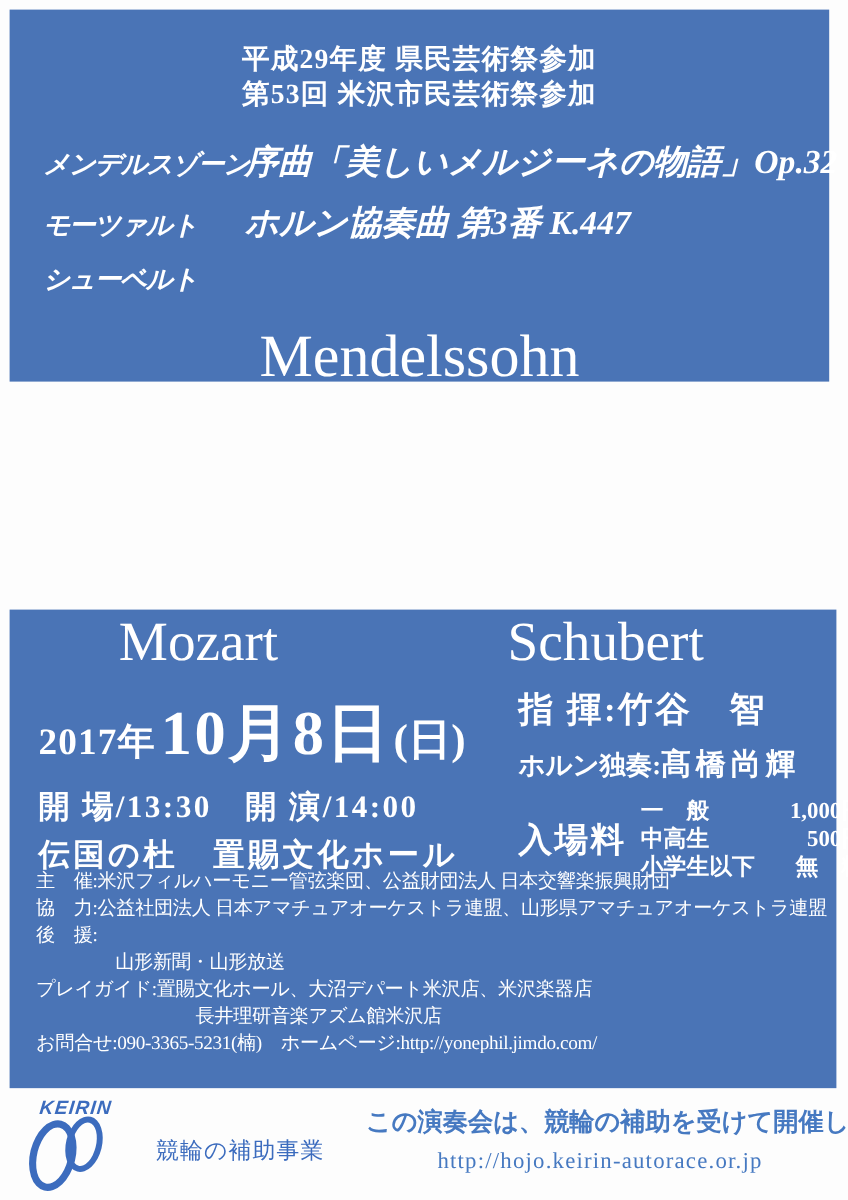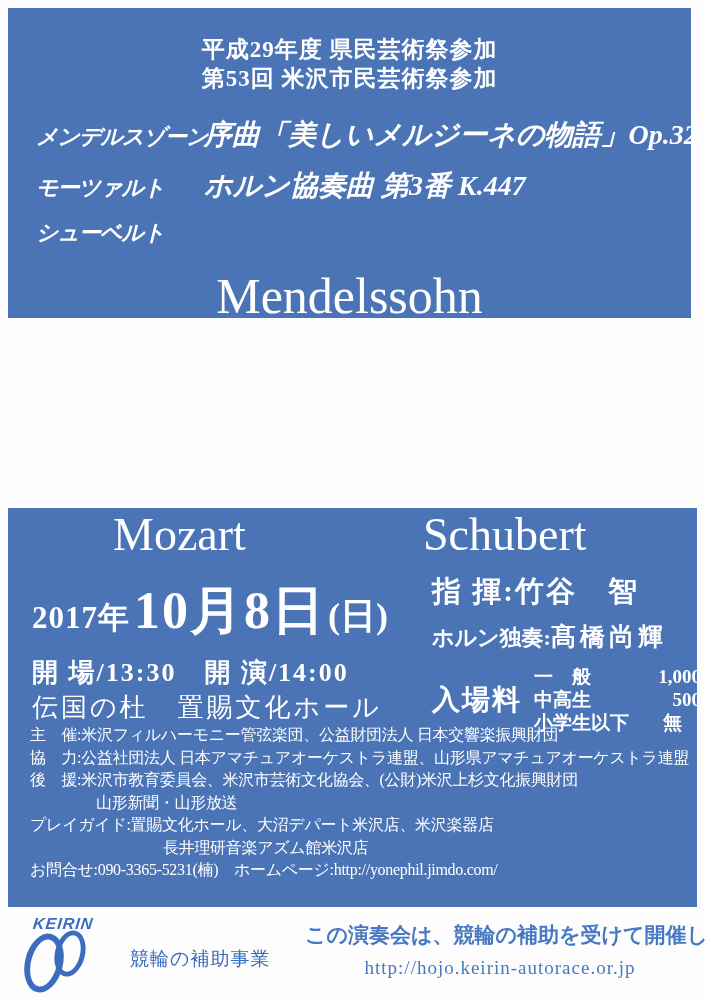--- a/index.html
+++ b/index.html
@@ -37,30 +37,30 @@
   
   .orch-title{margin-top:10px;font-size:46px;line-height:56px;font-weight:bold;color:var(--title-blue);
     text-shadow:4px 4px 0 var(--title-shadow);white-space:nowrap;}
   .concert-no{font-size:47px;line-height:56px;font-weight:bold;color:var(--title-blue);
     text-shadow:4px 4px 0 var(--title-shadow);white-space:nowrap;}
   .subtitle{margin-top:4px;font-size:32px;line-height:40px;font-weight:bold;color:var(--title-blue);
     text-shadow:3px 3px 0 var(--title-shadow);white-space:nowrap;}
 
   
   .composer-en{position:absolute;top:2px;color:#fff;font-size:46px;line-height:1.1;white-space:nowrap;}
-  .mozart{left:105px;}
+  .mozart{left:91px;}
   .schubert{left:415px;}
 
   .date-block{position:absolute;left:24px;top:68px;color:#fff;white-space:nowrap;}
   .date-line{display:flex;align-items:baseline;font-weight:bold;}
   .date-year{font-size:31px;letter-spacing:1px;}
   .date-main{font-size:52px;letter-spacing:2px;margin-left:4px;}
   .date-day{font-size:36px;margin-left:2px;}
   .times-line{margin-top:9px;font-size:26px;font-weight:bold;letter-spacing:2px;}
-  .venue-line{font-size:26px;font-weight:normal;letter-spacing:3px;}
+  .venue-line{margin-top:5px;font-size:26px;font-weight:bold;letter-spacing:3px;}
 
   .staff-block{position:absolute;left:424px;top:64px;color:#fff;white-space:nowrap;}
   .conductor-line{font-size:29px;font-weight:bold;letter-spacing:2px;}
   .soloist-line{margin-top:8px;font-size:22px;font-weight:bold;}
   .soloist-line .name{font-size:25px;letter-spacing:4px;}
   .tickets{display:flex;align-items:center;margin-top:12px;}
   .tickets-label{font-size:28px;font-weight:bold;letter-spacing:2px;margin-right:12px;}
   .ticket-rows{display:flex;flex-direction:column;width:186px;}
   .ticket-row{display:flex;justify-content:space-between;font-size:19px;line-height:23px;font-weight:bold;}
   .ticket-row .price{text-align:right;}
@@ -161,21 +161,20 @@
       <div class="credit-row">
         <span class="clabel">主　催:</span>
         <span>米沢フィルハーモニー管弦楽団、公益財団法人 日本交響楽振興財団</span>
       </div>
       <div class="credit-row">
         <span class="clabel">協　力:</span>
         <span>公益社団法人 日本アマチュアオーケストラ連盟、山形県アマチュアオーケストラ連盟</span>
       </div>
       <div class="credit-row">
         <span class="clabel">後　援:</span>
-        <span>米沢市教育委員会、米沢市芸術文化協会、(公財)米沢上杉文化振興財団</span>
       </div>
       <div class="credit-row indent-a">
         <span>山形新聞・山形放送</span>
       </div>
       <div class="credit-row">
         <span class="clabel">プレイガイド:</span>
         <span>置賜文化ホール、大沼デパート米沢店、米沢楽器店</span>
       </div>
       <div class="credit-row indent-b">
         <span>長井理研音楽アズム館米沢店</span>

